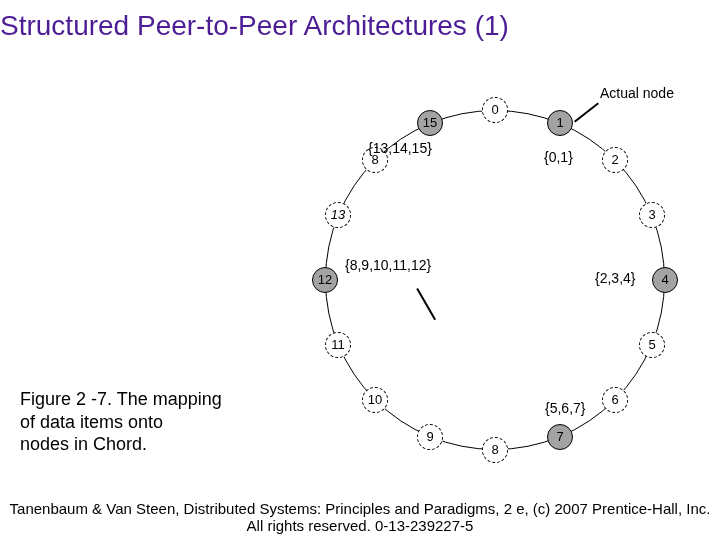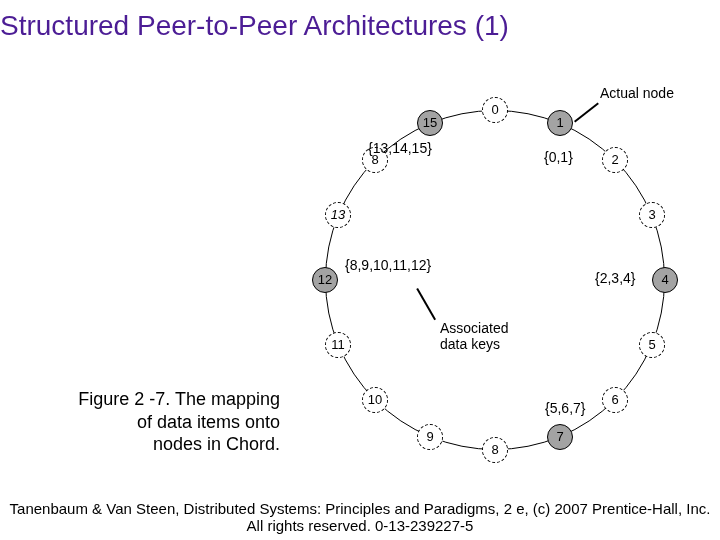--- a/index.html
+++ b/index.html
@@ -21,21 +21,21 @@
     color: #4c1d95;
     font-weight: 400;
   }
   .caption {
     position: absolute;
     left: 20px;
     top: 388px;
     width: 260px;
     font-size: 18px;
     color: #000;
-    text-align: right;
+    text-align: left;
     line-height: 1.25;
   }
   .footer {
     position: absolute;
     left: 0;
     bottom: 6px;
     width: 720px;
     text-align: center;
     font-size: 15px;
     color: #000;
@@ -113,20 +113,16 @@
 
   <div class="lbl" style="left:254px; top:74px;">{0,1}</div>
   <div class="lbl" style="left:305px; top:195px;">{2,3,4}</div>
   <div class="lbl" style="left:255px; top:325px;">{5,6,7}</div>
   <div class="lbl" style="left:55px;  top:182px;">{8,9,10,11,12}</div>
   <div class="lbl" style="left:78px;  top:65px;">{13,14,15}</div>
 
   <div class="lbl" style="left:310px; top:10px;">Actual node</div>
   <div class="line" style="left:284px; top:46px; width:30px; transform:rotate(-38deg);"></div>
 
-  <div class="lbl" style="left:150px; top:245px; line-height:1.15;">
-    <span>Associated</span><br>
-    <span>data keys</span>
-  </div>
   <div class="line" style="left:128px; top:213px; width:36px; transform:rotate(60deg);"></div>
 </div>
 
 <div class="footer">Tanenbaum &amp; Van Steen, Distributed Systems: Principles and Paradigms, 2 e, (c) 2007 Prentice-Hall, Inc. All rights reserved. 0-13-239227-5</div>
 
 </body></html>

